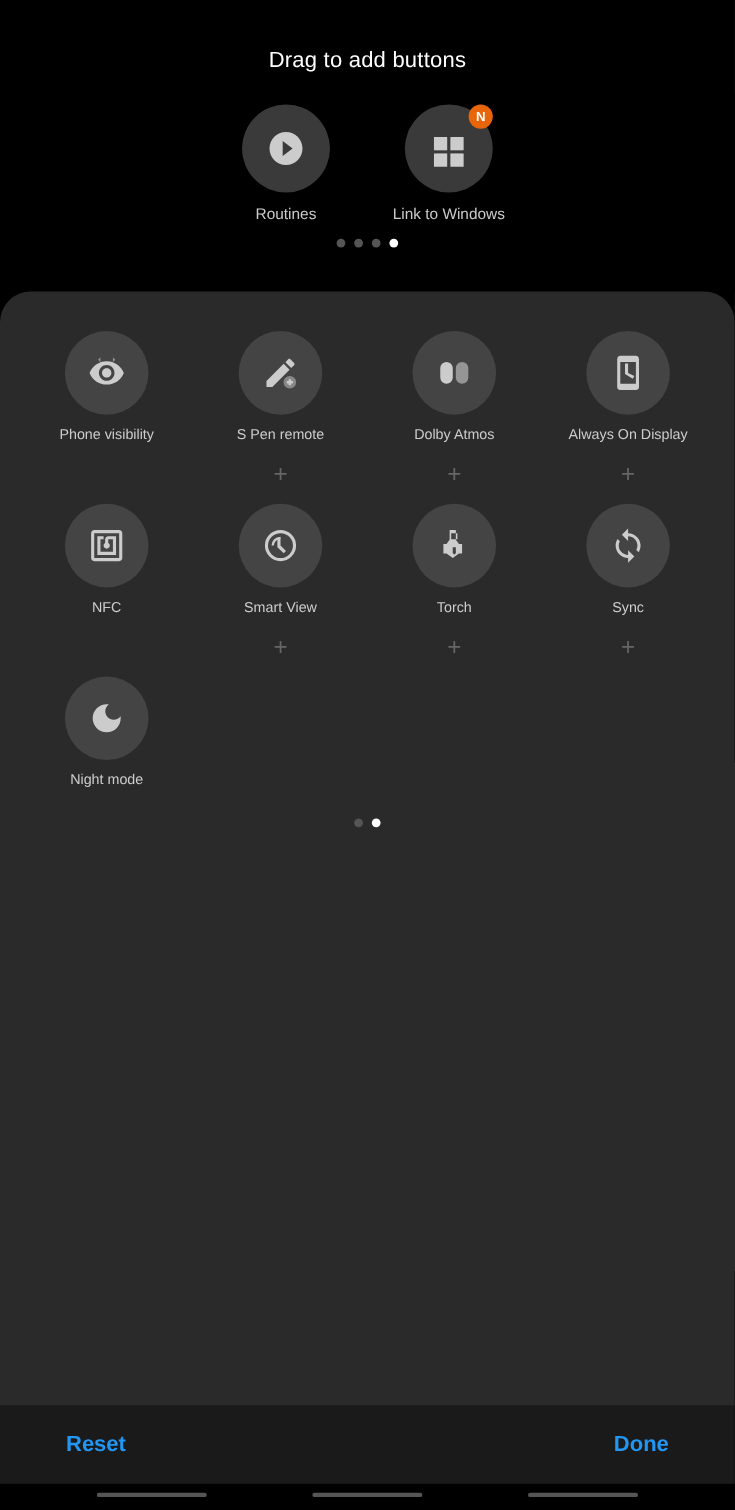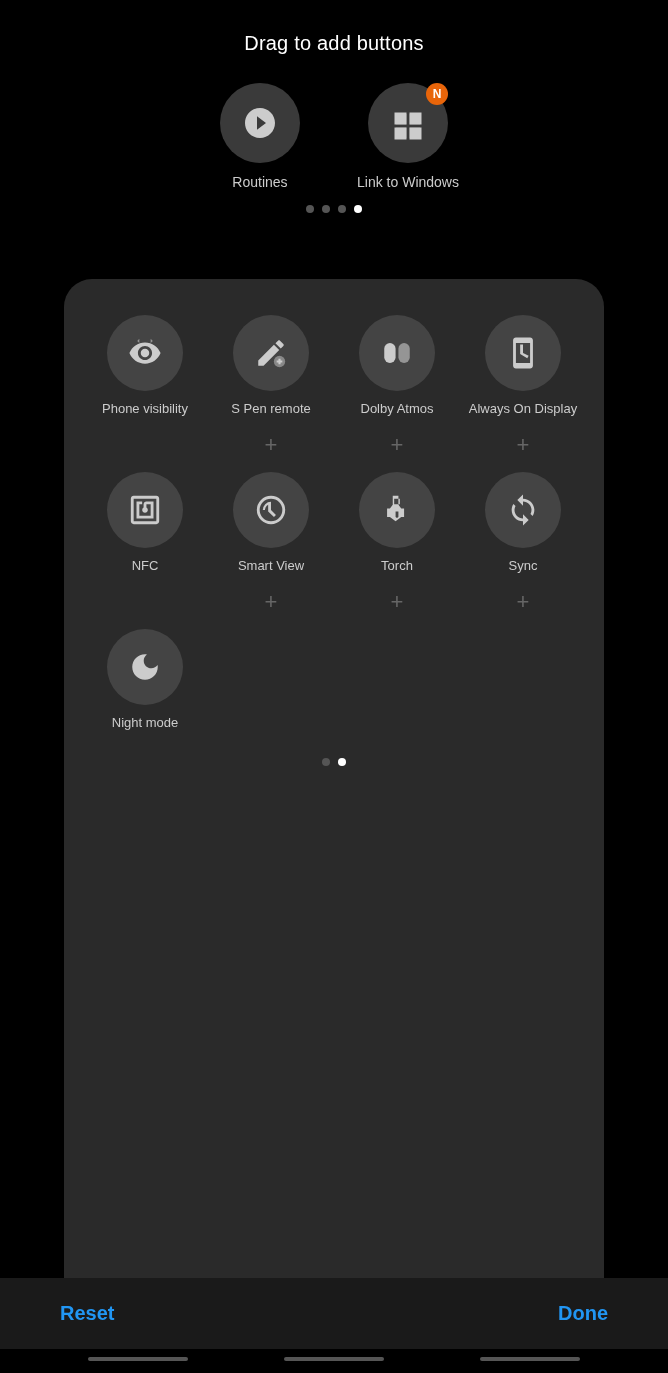--- a/index.html
+++ b/index.html
@@ -9,21 +9,21 @@
       min-height: 1373px;
       background: #000;
       font-family: 'Segoe UI', sans-serif;
       color: #fff;
       display: flex;
       flex-direction: column;
       align-items: center;
     }
 
     .drag-header {
-      padding: 32px 0 18px;
+      padding: 44px 0 18px;
       font-size: 20px;
       font-weight: 400;
       letter-spacing: 0.2px;
       color: #fff;
       text-align: center;
       width: 100%;
     }
 
     .top-buttons-area {
       width: 100%;
@@ -102,26 +102,25 @@
       height: 8px;
       border-radius: 50%;
       background: #555;
     }
 
     .dot.active {
       background: #fff;
     }
 
     .panel {
-      width: 540px;
+      width: 668px;
       background: #2a2a2a;
       border-radius: 28px 28px 0 0;
       padding: 28px 18px 4px;
       flex: 1;
-      margin-top: 26px;
     }
 
     .panel-grid {
       display: grid;
       grid-template-columns: repeat(4, 1fr);
       gap: 0;
       row-gap: 10px;
     }
 
     .panel-btn-item {

